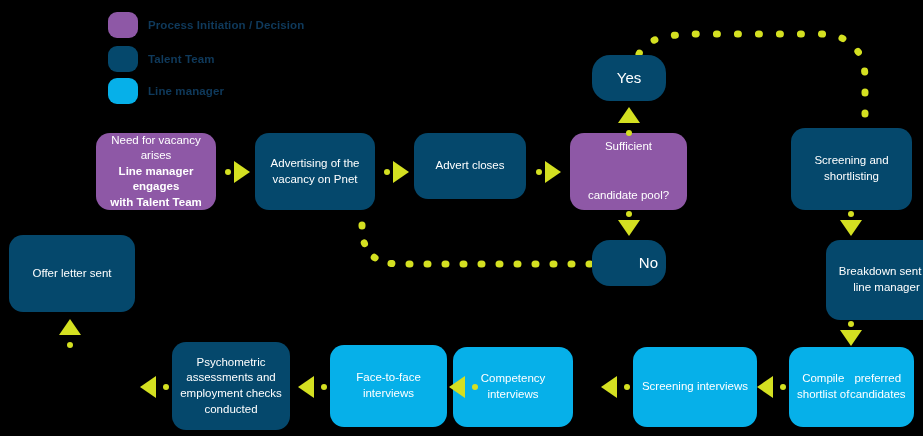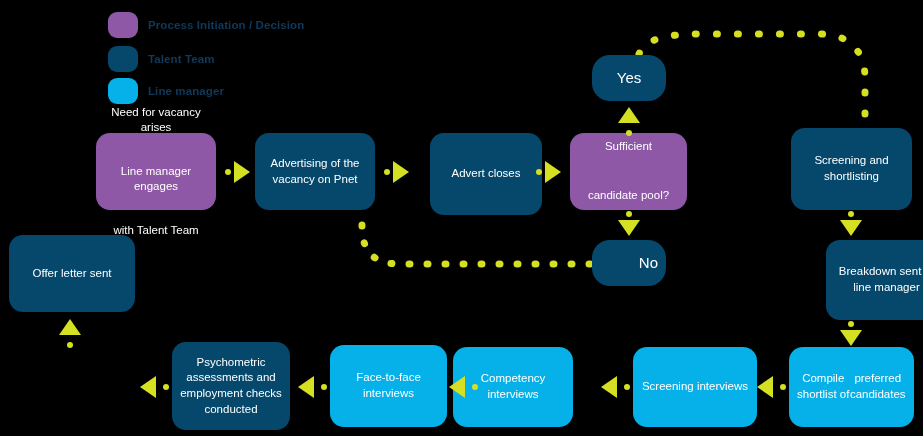--- a/index.html
+++ b/index.html
@@ -46,21 +46,21 @@
     display: flex;
     align-items: center;
     justify-content: center;
     text-align: center;
     color: #ffffff;
     font-size: 11.5px;
     line-height: 1.35;
     padding: 6px 8px;
   }
   .node .ntext { display: block; }
-  .node .ntext.bold { font-weight: normal; margin-top: 28px; }
+  .node .ntext.bold { font-weight: bold; margin-top: 0; }
   .node.pill { border-radius: 18px; }
   .node.big-text { font-size: 15px; }
 
   .c-purple { background: #8e58a6; justify-content: space-between; }
   .c-darkblue { background: #05486c; }
   .c-lightblue { background: #06b0e9; }
 
   
   .arrow {
     position: absolute;
@@ -161,21 +161,21 @@
   <div class="node c-darkblue" style="left:255px; top:133px; width:120px; height:77px; flex-direction:column;">
     <span class="ntext">Advertising of the</span>
     <span class="ntext">vacancy on Pnet</span>
   </div>
 
   <div class="arrow arrow-right" style="left:385px; top:172px;">
     <div class="dot"></div>
       <div class="head"></div>
   </div>
 
-  <div class="node c-darkblue" style="left:414px; top:133px; width:112px; height:82px; flex-direction:column;margin-left:16px;">
+  <div class="node c-darkblue" style="left:414px; top:133px; width:112px; height:66px; flex-direction:column;">
     <span class="ntext">Advert closes</span>
   </div>
 
   <div class="arrow arrow-right" style="left:537px; top:172px;">
     <div class="dot"></div>
       <div class="head"></div>
   </div>
 
   <div class="node c-purple" style="left:570px; top:133px; width:117px; height:77px; flex-direction:column;">
     <span class="ntext">Sufficient</span>

